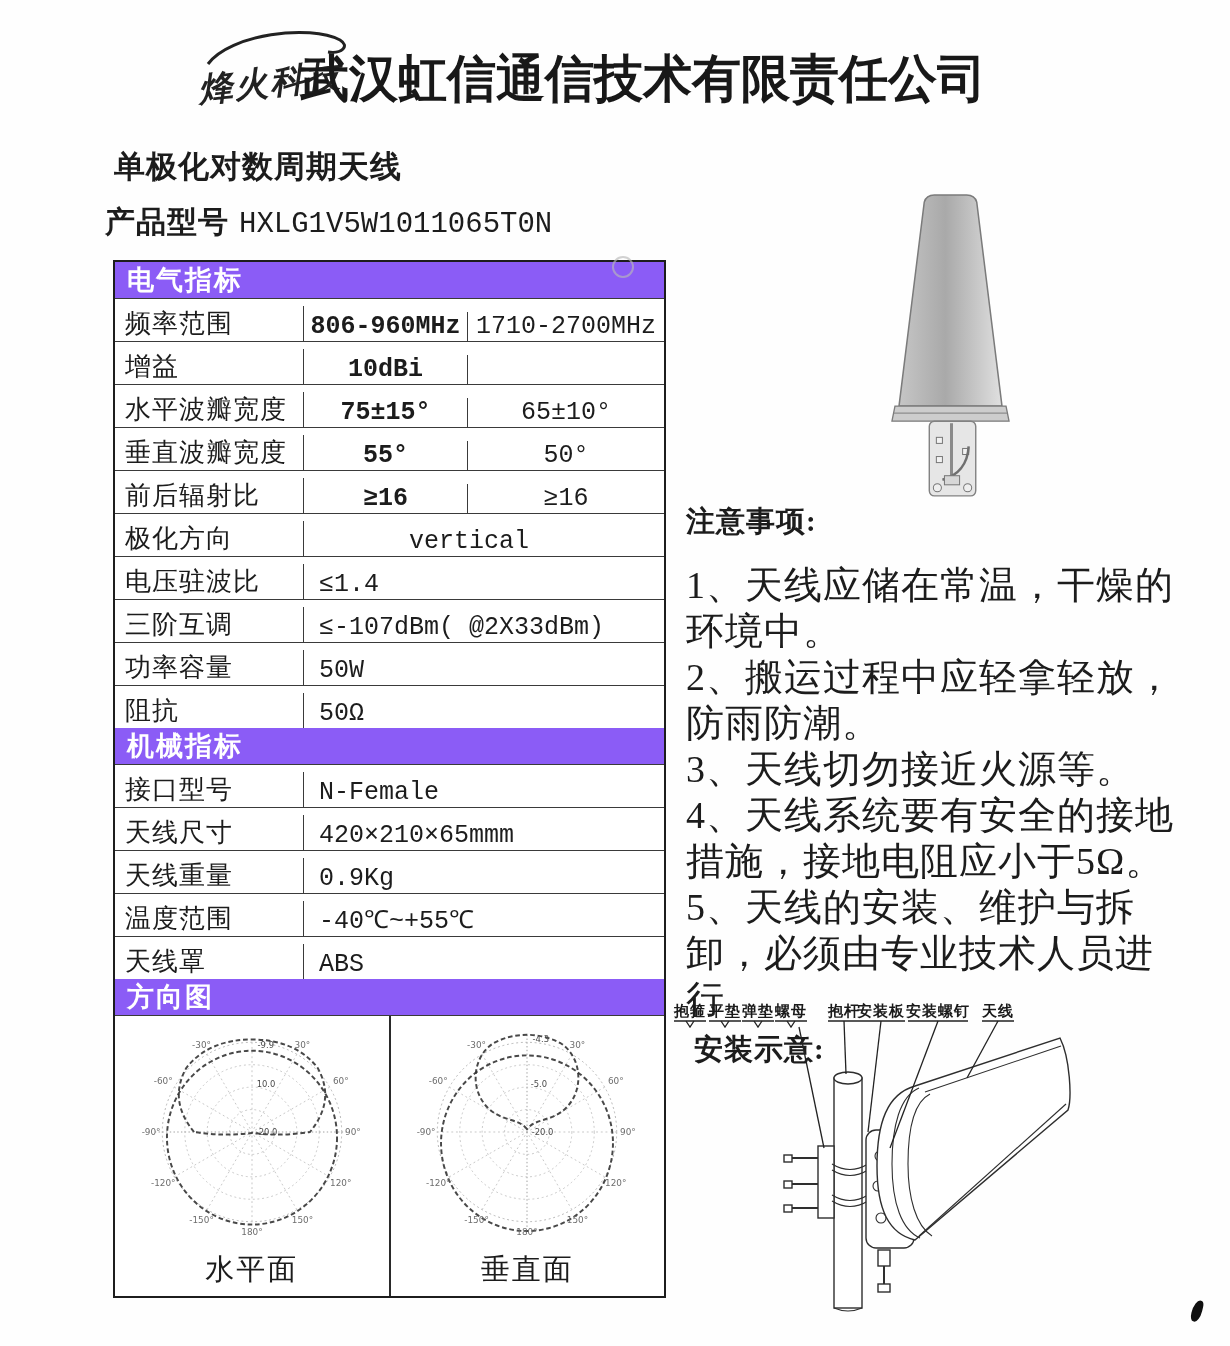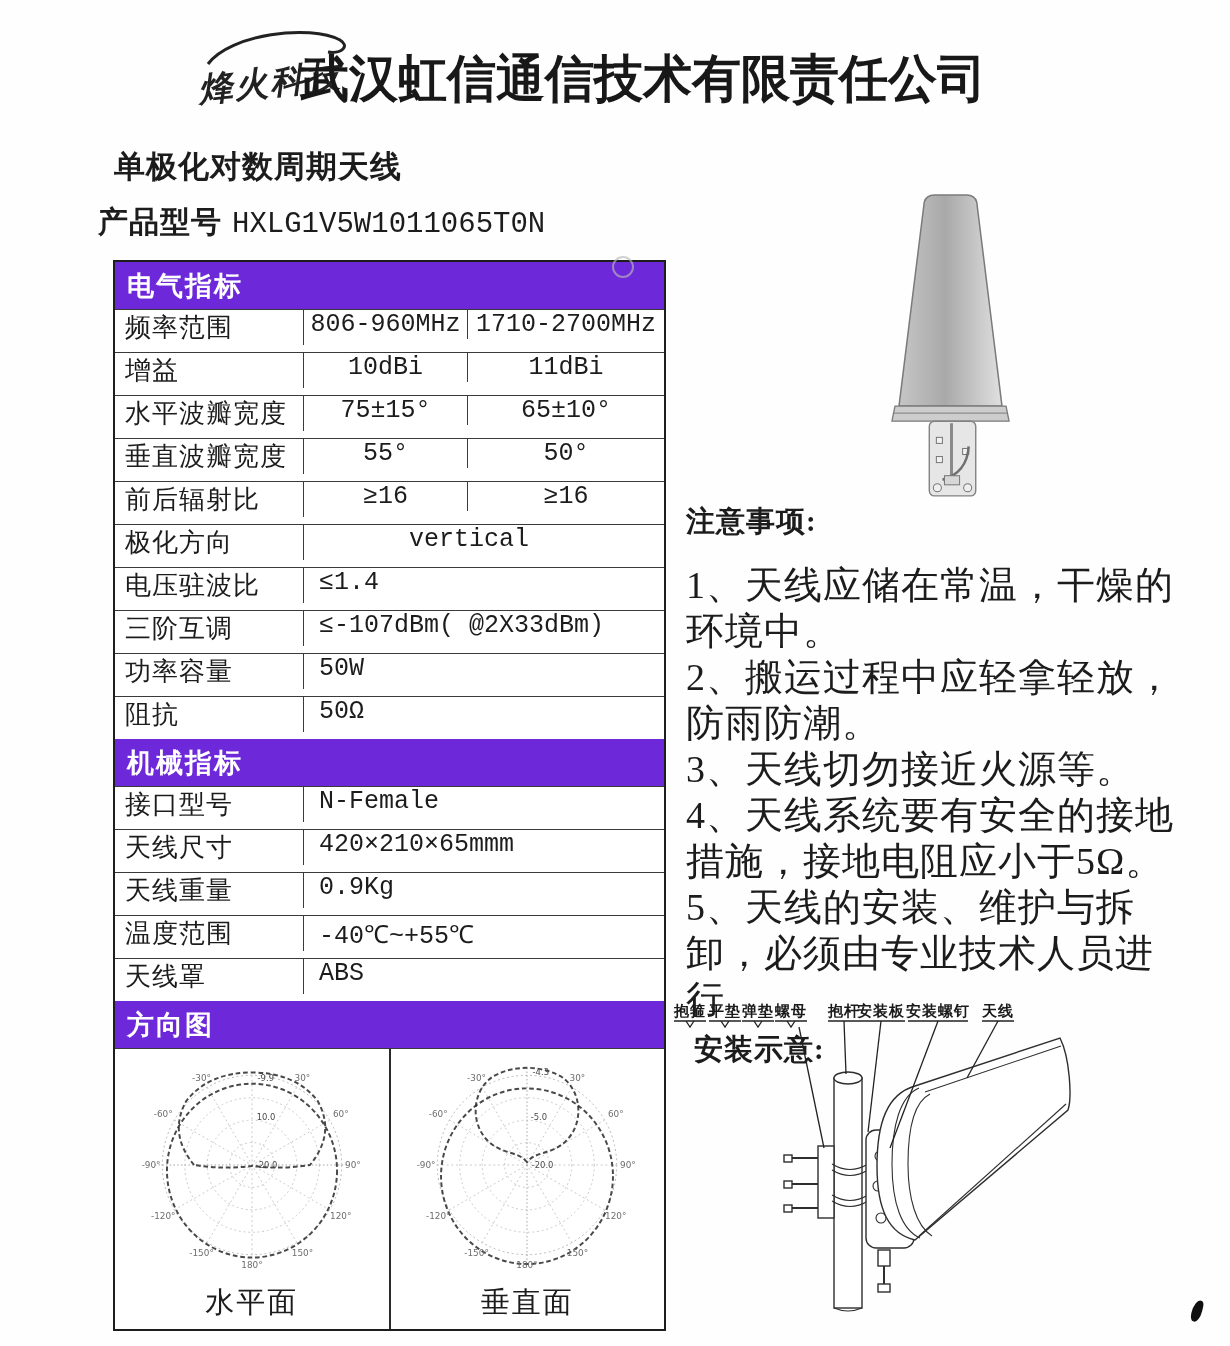--- a/index.html
+++ b/index.html
@@ -16,39 +16,39 @@
     transform:rotate(-6deg);letter-spacing:2px;color:#222;
     font-family:"DejaVu Serif",serif;
   }
   .company-name{
     left:300px;top:46px;width:700px;font-size:49px;font-weight:900;letter-spacing:0px;
     color:#181818;font-family:"Liberation Sans","DejaVu Sans",sans-serif;
     transform:scaleY(1.04);white-space:nowrap;
   }
   
   .prod-title{left:114px;top:146px;font-size:31px;font-weight:bold;letter-spacing:1px;}
-  .prod-model{left:98px;top:202px;font-size:30px;}
+  .prod-model{left:105px;top:202px;font-size:30px;}
   .prod-model .lbl{font-weight:bold;letter-spacing:1px;}
   .mono{font-family:"Liberation Mono","DejaVu Sans Mono",monospace;}
   .prod-model .val{font-size:29px;margin-left:10px;}
   
   .spec-table{
     left:113px;top:260px;width:549px;border:2px solid #1d1d1d;background:#fff;
     box-sizing:content-box;
   }
   .sec-bar{
-    height:47px;background:#6d28d9;color:#fff;display:flex;align-items:center;
+    height:36px;background:#8b5cf6;color:#fff;display:flex;align-items:center;
     padding-left:12px;font-size:27px;font-weight:bold;letter-spacing:2px;
     font-family:"Liberation Sans","DejaVu Sans",sans-serif;
   }
-  .trow{display:flex;height:42px;border-top:1px solid #3a3a3a;font-size:26px;align-items:flex-start;background:#fff;}
+  .trow{display:flex;height:42px;border-top:1px solid #3a3a3a;font-size:26px;align-items:flex-end;background:#fff;}
   .trow:first-child{border-top:none;}
   .c{display:flex;align-items:center;box-sizing:border-box;}
   .lblc{width:189px;padding-left:10px;border-right:1px solid #3a3a3a;letter-spacing:1px;}
-  .v2{width:164px;justify-content:center;border-right:1px solid #3a3a3a;}
+  .v2{width:164px;justify-content:center;border-right:1px solid #3a3a3a;font-weight:bold;}
   .v3{flex:1;justify-content:center;}
   .vfull{flex:1;padding-left:15px;}
   .vcenter{flex:1;padding-left:105px;}
   .valtxt{font-family:"Liberation Mono","DejaVu Sans Mono",monospace;font-size:25px;}
   
   .pattern-area{display:flex;height:280px;border-top:1px solid #3a3a3a;background:#fff;}
   .pattern-cell{flex:1;position:relative;}
   .pattern-cell.rightcell{border-left:2px solid #2a2a2a;}
   .pattern-cell svg{position:absolute;left:50%;top:2px;transform:translateX(-50%);}
   .pattern-caption{
@@ -101,21 +101,20 @@
     <div class="sec-bar">电气指标</div>
 
     <div class="trow">
       <div class="c lblc">频率范围</div>
       <div class="c v2 valtxt">806-960MHz</div>
       <div class="c v3 valtxt">1710-2700MHz</div>
     </div>
     <div class="trow">
       <div class="c lblc">增益</div>
       <div class="c v2 valtxt">10dBi</div>
-      <div class="c v3 valtxt">11dBi</div>
     </div>
     <div class="trow">
       <div class="c lblc">水平波瓣宽度</div>
       <div class="c v2 valtxt">75±15°</div>
       <div class="c v3 valtxt">65±10°</div>
     </div>
     <div class="trow">
       <div class="c lblc">垂直波瓣宽度</div>
       <div class="c v2 valtxt">55°</div>
       <div class="c v3 valtxt">50°</div>

